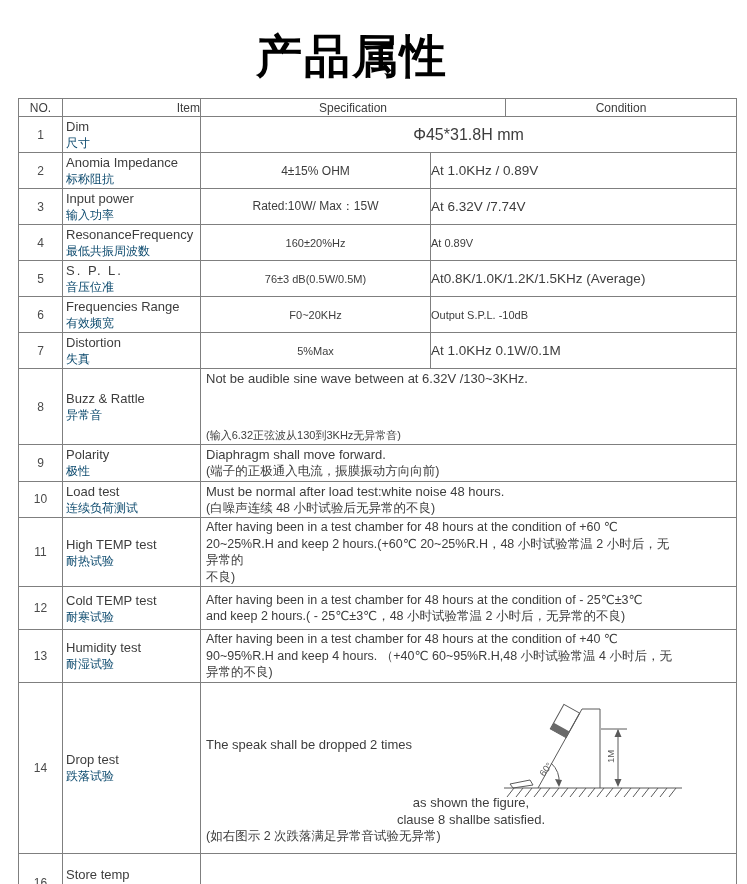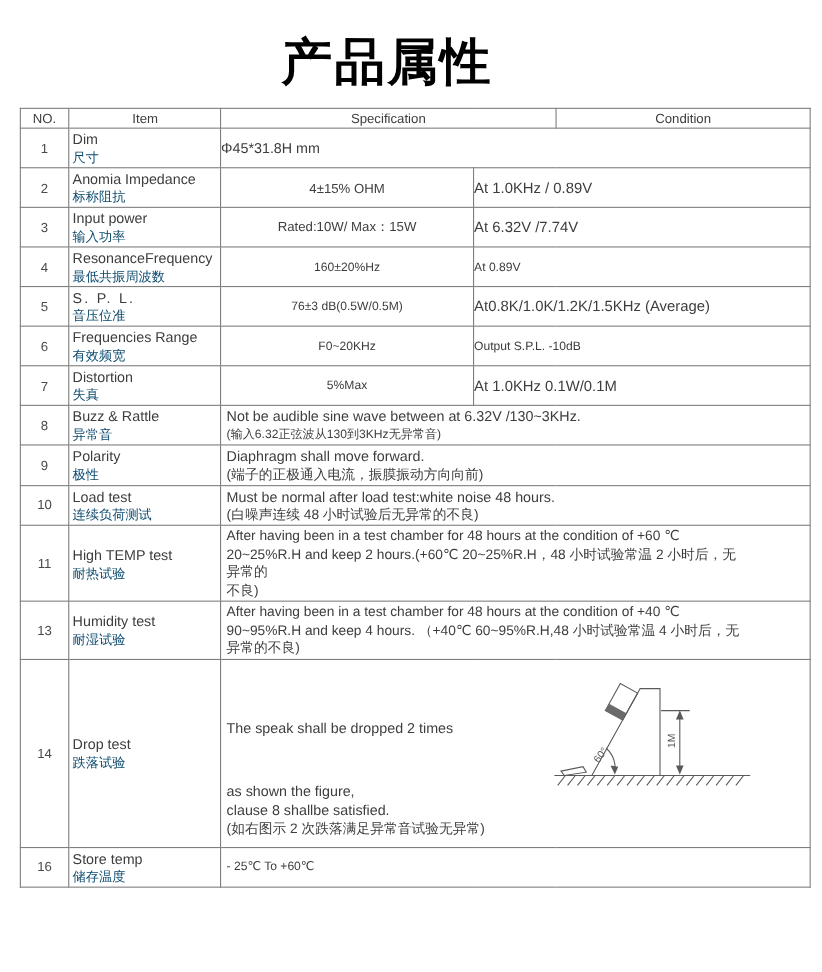--- a/index.html
+++ b/index.html
@@ -18,36 +18,36 @@
     position:absolute; left:18px; top:98px;
     width:718px; border-collapse:collapse; table-layout:fixed;
   }
   table.spec td { border:1px solid #7f7f7f; vertical-align:middle; overflow:hidden; }
   td.no { text-align:center; font-size:12px; color:#4a4a4a; }
   td.item { padding:1px 2px 1px 3px; vertical-align:middle; }
   .item-en { font-size:13px; line-height:17px; white-space:nowrap; }
   .item-cn { font-size:12px; line-height:16px; color:#0c4a6e; }
   tr.hdr td { font-size:12px; height:18px; }
   td.hdr-no { text-align:center; }
-  td.hdr-item { text-align:center; padding-left:1px; }
+  td.hdr-item { text-align:right; padding-left:1px; }
   td.hdr-c { text-align:center; }
   td.spec-c { text-align:center; font-size:12px; }
   td.cond-c { text-align:left; font-size:13.5px; padding-right:40px; }
   td.sm { font-size:11px; }
   td.merged { padding:1px 4px 1px 5px; }
   td.merged .ln { font-size:13px; line-height:17px; }
   td.merged .ln-cn { font-size:12.5px; line-height:16.5px; }
-  td.merged .ln-sm { font-size:11px; line-height:16px; }
+  td.merged .ln-sm { font-size:11px; line-height:16px;margin-top:40px; }
   td.merged .ln-mid { font-size:12.5px; line-height:16.5px; }
-  td.center-val { text-align:left; font-size:13px;margin-top:32px; }
+  td.center-val { text-align:center; font-size:16px;margin-top:32px; }
   td.r14cell { position:relative; vertical-align:top; padding:0; }
   .r14-wrap { position:relative; width:100%; height:100%; }
   .r14-line1 { padding:46px 0 0 5px; font-size:13px; line-height:17px; }
   .r14-rest { padding:41px 0 0 5px; }
-  .r14-rest .ln { padding-left:0; }
+  .r14-rest .ln { padding-left:0;text-align:center; }
   .drop-figure { position:absolute; top:6px; right:50px; }
   .drop-figure svg text { font-family:"Liberation Sans",sans-serif; }
 </style>
 </head>
 <body>
 
 <div class="page-title">产品属性</div>
 
 <table class="spec">
   <colgroup>
@@ -178,20 +178,31 @@
       <div class="item-cn">耐热试验</div>
     </td>
     <td class="merged" colspan="3">
       <div class="ln-mid">After having been in a test chamber for 48 hours at the condition of +60 ℃</div>
       <div class="ln-mid">20~25%R.H and keep 2 hours.(+60℃ 20~25%R.H，48 小时试验常温 2 小时后，无</div>
       <div class="ln-mid">异常的</div>
       <div class="ln-mid">不良)</div>
     </td>
   </tr>
 
+  <tr style="height:43px">
+    <td class="no">12</td>
+    <td class="item">
+      <div class="item-en">Cold TEMP test</div>
+      <div class="item-cn">耐寒试验</div>
+    </td>
+    <td class="merged" colspan="3">
+      <div class="ln-mid">After having been in a test chamber for 48 hours at the condition of  - 25℃±3℃</div>
+      <div class="ln-mid">and keep 2 hours.( - 25℃±3℃，48 小时试验常温 2 小时后，无异常的不良)</div>
+    </td>
+  </tr>
 
   <tr style="height:52px">
     <td class="no">13</td>
     <td class="item">
       <div class="item-en">Humidity test</div>
       <div class="item-cn">耐湿试验</div>
     </td>
     <td class="merged" colspan="3">
       <div class="ln-mid">After having been in a test chamber for 48 hours at the condition of +40 ℃</div>
       <div class="ln-mid">90~95%R.H and keep 4 hours.  （+40℃ 60~95%R.H,48 小时试验常温 4 小时后，无</div>

